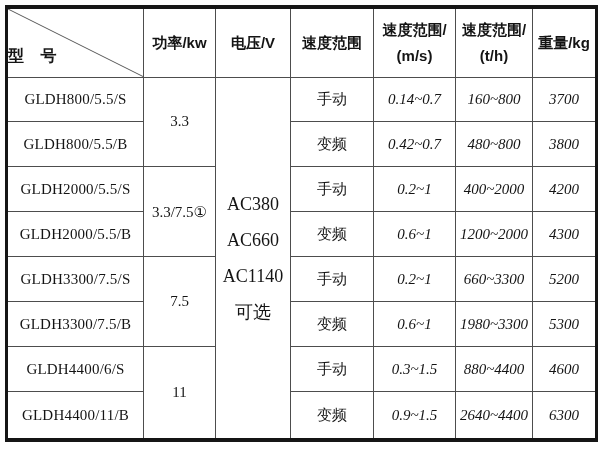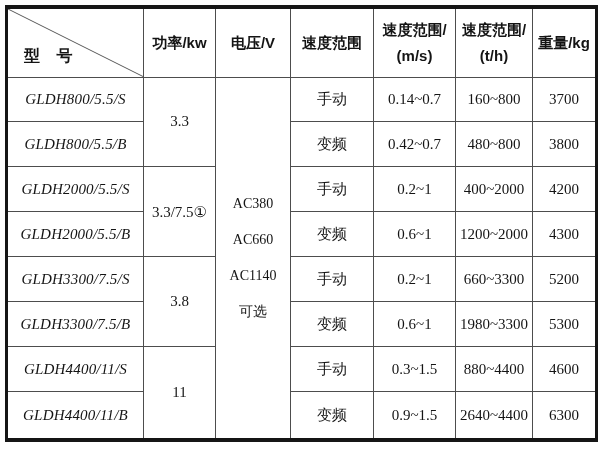--- a/index.html
+++ b/index.html
@@ -51,45 +51,44 @@
     padding: 0;
   }
   .corner svg {
     position: absolute;
     left: 0; top: 0;
     width: 100%; height: 100%;
     display: block;
   }
   .corner-label {
     position: absolute;
-    left: 16px;
+    left: 0;
     bottom: 10px;
     font-family: "Liberation Sans", "DejaVu Sans", sans-serif;
     font-weight: bold;
     font-size: 16px;
     letter-spacing: 6px;
   }
   td.model-cell {
     font-size: 15px;
     letter-spacing: 0.2px;
-    font-style: italic;
   }
   td.power-cell, td.voltage-cell {
     font-size: 15px;
   }
   .voltage-line {
     line-height: 36px;
-    font-size: 14px;
+    font-size: 18px;
   }
   td.mode-cell {
     font-family: "Liberation Sans", "DejaVu Sans", sans-serif;
     font-size: 15px;
     border-radius: 7px;
   }
-  td.num-cell { font-size: 15px; }
+  td.num-cell { font-size: 15px; font-style: italic; }
 </style>
 </head>
 <body>
 
 <div class="page">
   <table class="spec">
     <colgroup>
       <col style="width:137px">
       <col style="width:72px">
       <col style="width:75px">
@@ -156,37 +155,37 @@
     <tr>
       <td class="model-cell">GLDH2000/5.5/B</td>
       <td class="mode-cell">变频</td>
       <td class="num-cell">0.6~1</td>
       <td class="num-cell">1200~2000</td>
       <td class="num-cell">4300</td>
     </tr>
 
     <tr>
       <td class="model-cell">GLDH3300/7.5/S</td>
-      <td class="power-cell" rowspan="2">3.8</td>
+      <td class="power-cell" rowspan="2">7.5</td>
       <td class="mode-cell">手动</td>
       <td class="num-cell">0.2~1</td>
       <td class="num-cell">660~3300</td>
       <td class="num-cell">5200</td>
     </tr>
 
     <tr>
       <td class="model-cell">GLDH3300/7.5/B</td>
       <td class="mode-cell">变频</td>
       <td class="num-cell">0.6~1</td>
       <td class="num-cell">1980~3300</td>
       <td class="num-cell">5300</td>
     </tr>
 
     <tr>
-      <td class="model-cell">GLDH4400/11/S</td>
+      <td class="model-cell">GLDH4400/6/S</td>
       <td class="power-cell" rowspan="2">11</td>
       <td class="mode-cell">手动</td>
       <td class="num-cell">0.3~1.5</td>
       <td class="num-cell">880~4400</td>
       <td class="num-cell">4600</td>
     </tr>
 
     <tr>
       <td class="model-cell">GLDH4400/11/B</td>
       <td class="mode-cell">变频</td>

